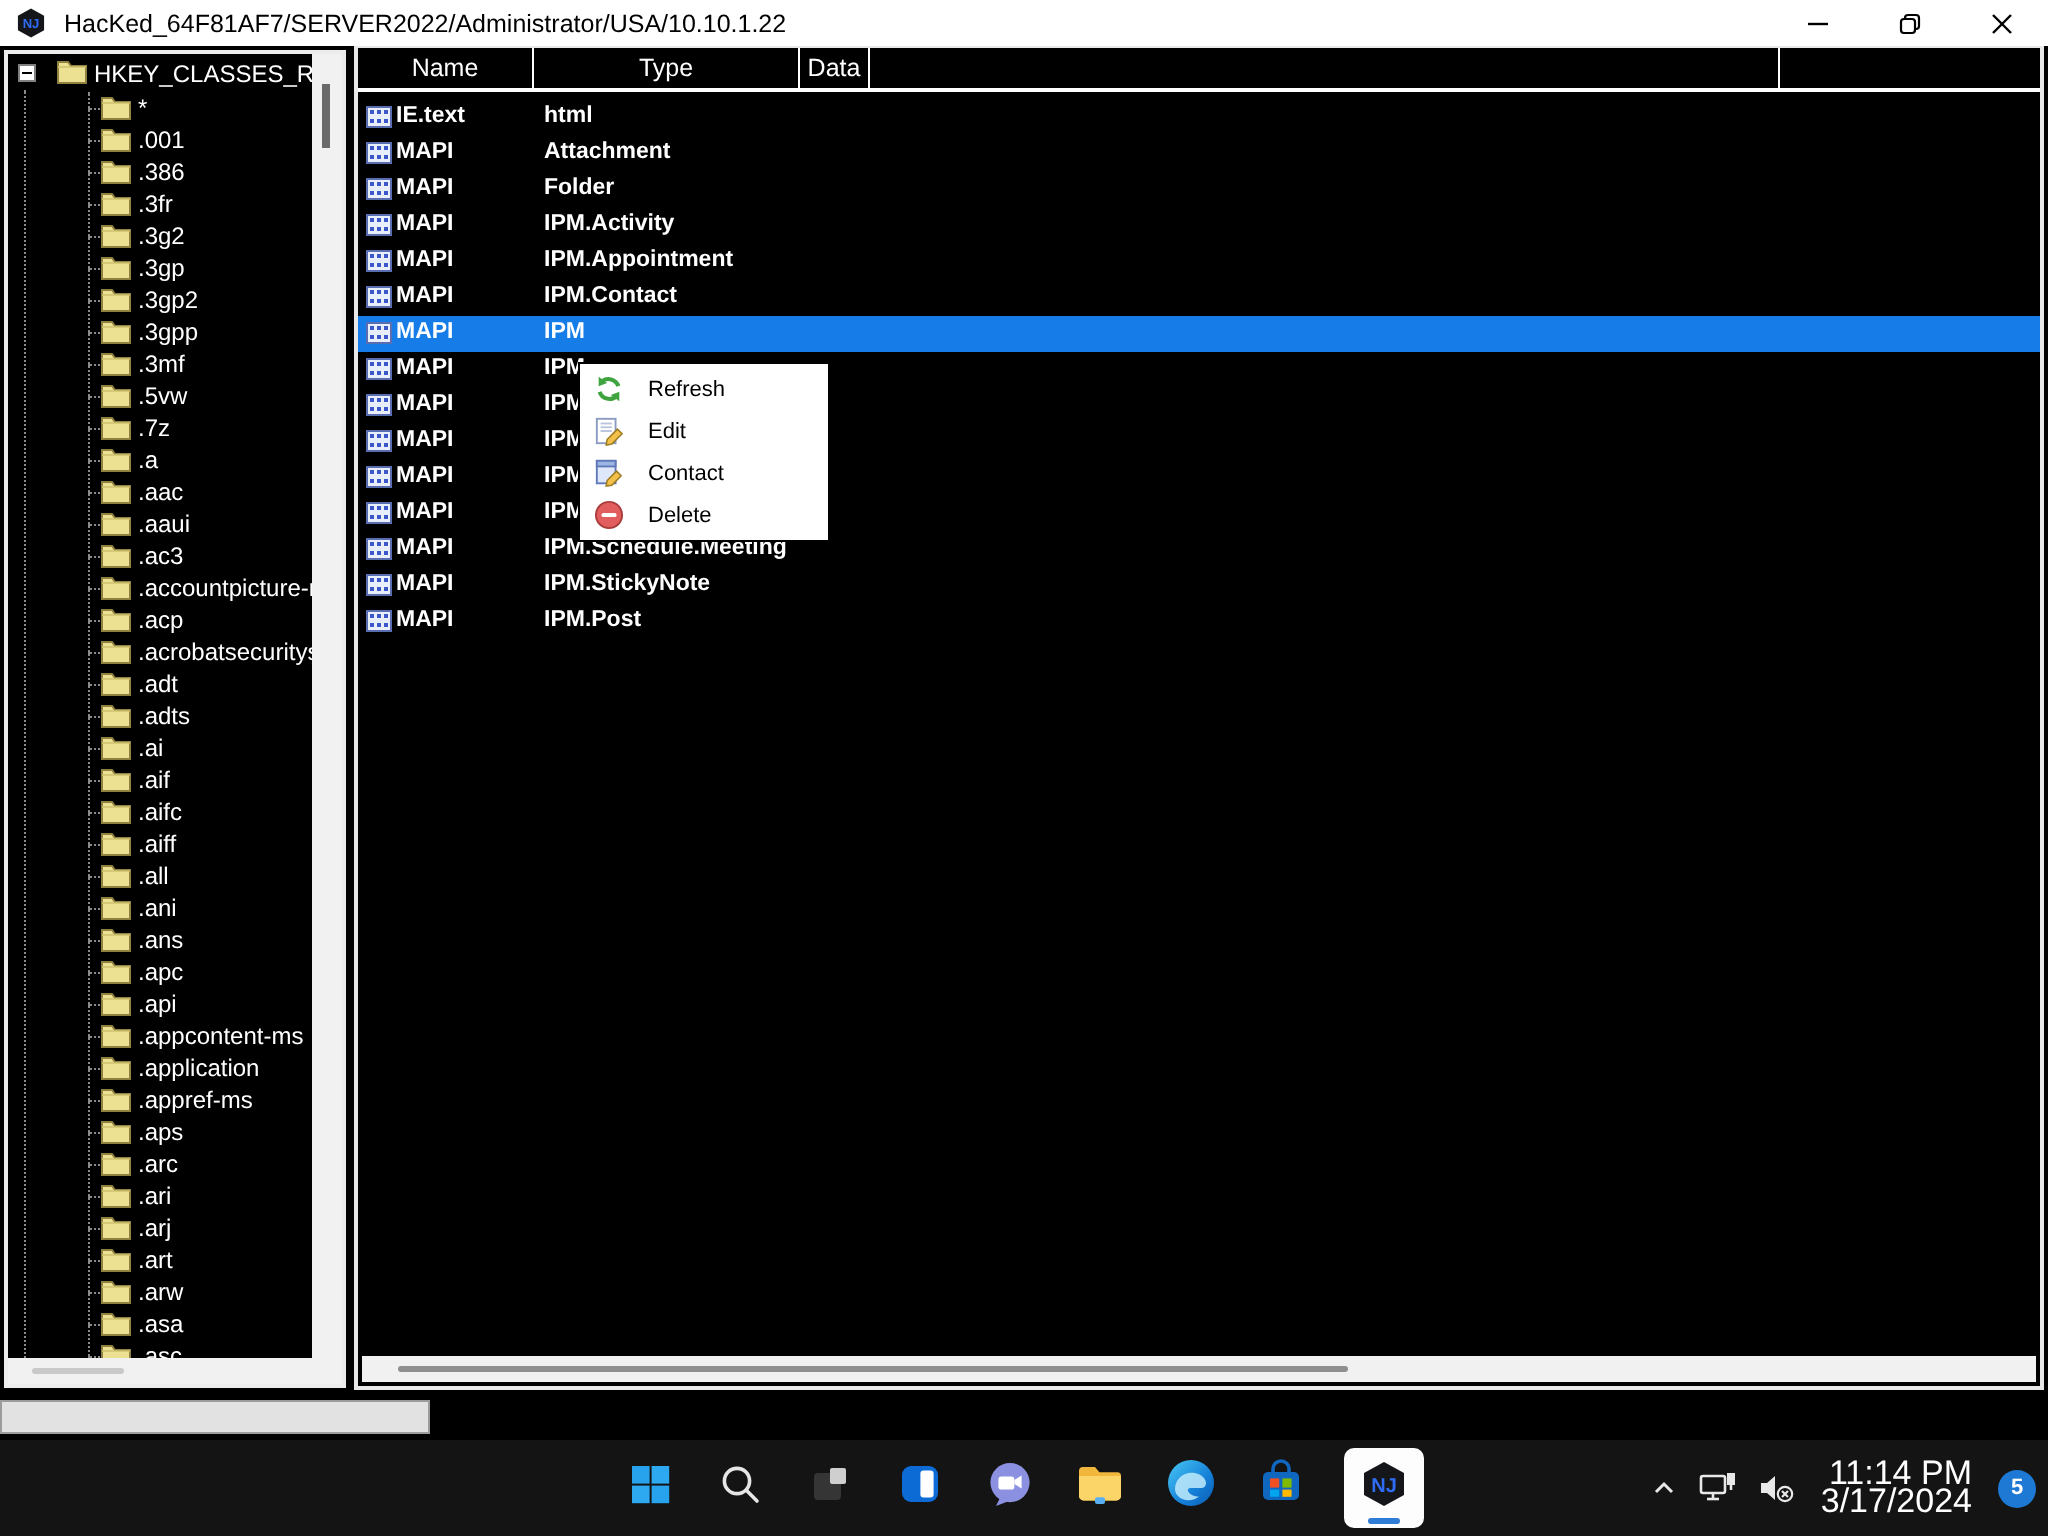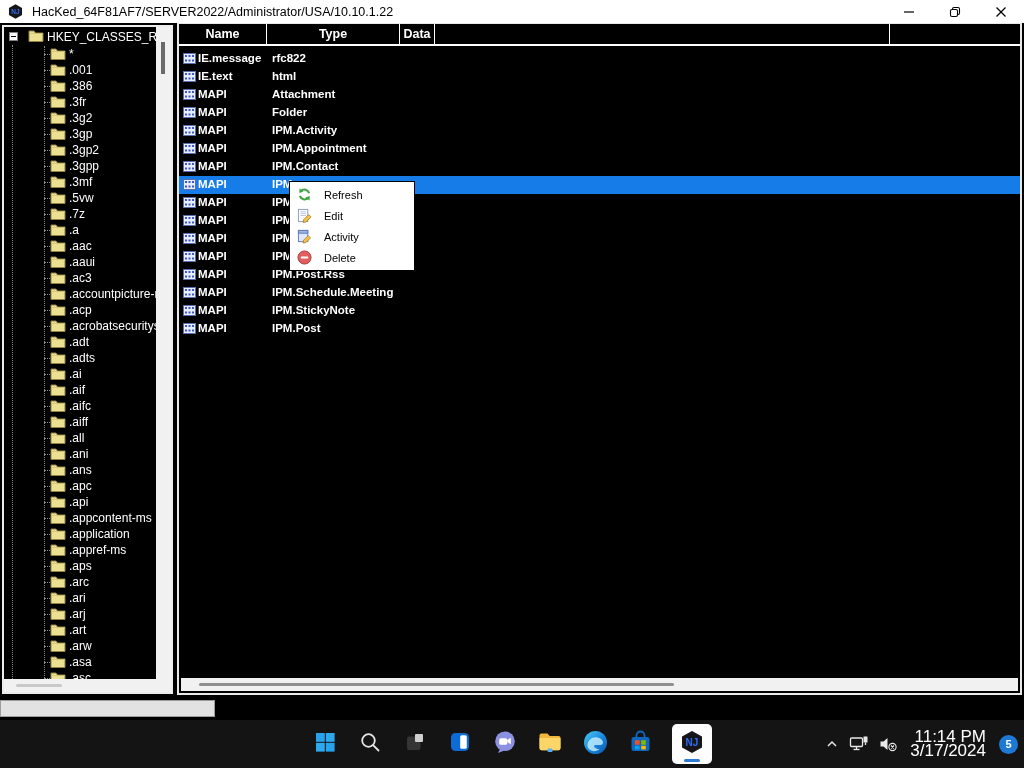--- a/index.html
+++ b/index.html
@@ -38,21 +38,21 @@
   .hscroll{position:absolute;left:0;right:0;bottom:0;height:13px;background:#f1f1f1;}
   .hthumb{position:absolute;top:5px;height:3px;border-radius:2px;}
   .hthumb.t{left:12px;width:46px;background:#c9c9c9;}
   .hthumb.l{left:18px;width:475px;background:#8f8f8f;}
 
   
   .list-panel{position:absolute;left:177px;top:0;width:845px;height:672px;background:#000;
               border:2px solid #e8e8e8;border-top:1px solid #e8e8e8;box-sizing:border-box;}
   .list-header{position:absolute;left:0;top:0;right:0;height:22px;border-bottom:2px solid #fff;
                display:flex;box-sizing:border-box;}
-  .hc{color:#fff;font-weight:bold;font-size:12.5px;display:flex;align-items:center;justify-content:center;
+  .hc{color:#fff;font-weight:normal;font-size:12.5px;display:flex;align-items:center;justify-content:center;
       border-right:1px solid #fff;box-sizing:border-box;height:100%;}
   .c-name{width:88px;}.c-type{width:133px;}.c-data{width:35px;}.c-fill1{width:455px;}
   .c-fill2{flex:1;border-right:none;}
   #row-list{position:absolute;left:0;top:26px;right:0;}
   .lrow{position:relative;height:18px;}
   .lrow.selected{background:#167de8;}
   .ricon{position:absolute;left:4px;top:3px;display:flex;}
   .rname{position:absolute;left:19px;top:2px;color:#fff;font-weight:bold;font-size:11.5px;white-space:nowrap;}
   .rtype{position:absolute;left:93px;top:2px;color:#fff;font-weight:bold;font-size:11.5px;white-space:nowrap;}
   .list-h{left:2px;right:2px;bottom:2px;}
@@ -550,37 +550,20 @@
 
     <div class="list-panel">
       <div class="list-header">
         <span class="hc c-name">Name</span>
         <span class="hc c-type">Type</span>
         <span class="hc c-data">Data</span>
         <span class="hc c-fill1"></span>
         <span class="hc c-fill2"></span>
       </div>
       <div id="row-list">
-          <div class="lrow">
-            <span class="ricon">
-              <svg width="13" height="11" viewBox="0 0 13 11">
-                <rect x="0.5" y="0.5" width="12" height="10" fill="#e9eefc" stroke="#5a6db0"></rect>
-                <g fill="#3b57c8">
-                  <rect x="2" y="2" width="2" height="2"></rect>
-                  <rect x="5.5" y="2" width="2" height="2"></rect>
-                  <rect x="9" y="2" width="2" height="2"></rect>
-                  <rect x="2" y="6.5" width="2" height="2"></rect>
-                  <rect x="5.5" y="6.5" width="2" height="2"></rect>
-                  <rect x="9" y="6.5" width="2" height="2"></rect>
-                </g>
-              </svg>
-            </span>
-            <span class="rname">IE.message</span>
-            <span class="rtype">rfc822</span>
-          </div>
           <div class="lrow">
             <span class="ricon">
               <svg width="13" height="11" viewBox="0 0 13 11">
                 <rect x="0.5" y="0.5" width="12" height="10" fill="#e9eefc" stroke="#5a6db0"></rect>
                 <g fill="#3b57c8">
                   <rect x="2" y="2" width="2" height="2"></rect>
                   <rect x="5.5" y="2" width="2" height="2"></rect>
                   <rect x="9" y="2" width="2" height="2"></rect>
                   <rect x="2" y="6.5" width="2" height="2"></rect>
                   <rect x="5.5" y="6.5" width="2" height="2"></rect>
@@ -862,21 +845,21 @@
         <span class="mlabel">Edit</span>
       </div>
       <div class="menu-item">
         <span class="micon">
           <svg width="15" height="15" viewBox="0 0 16 16">
             <rect x="1.5" y="1.5" width="10" height="12" fill="#dfe8fa" stroke="#5f79b8"></rect>
             <rect x="1.5" y="1.5" width="10" height="3" fill="#9db6e4" stroke="#5f79b8"></rect>
             <path d="M7 12 L12 7 L14.5 9.5 L9.5 14.5 L6.5 15z" fill="#f3c14b" stroke="#9c7b22" stroke-width="0.8"></path>
           </svg>
         </span>
-        <span class="mlabel">Activity</span>
+        <span class="mlabel">Contact</span>
       </div>
       <div class="menu-item">
         <span class="micon">
           <svg width="15" height="15" viewBox="0 0 16 16">
             <circle cx="8" cy="8" r="7" fill="#e25e5e" stroke="#aa3c3c"></circle>
             <rect x="4" y="6.9" width="8" height="2.2" rx="1" fill="#fff"></rect>
           </svg>
         </span>
         <span class="mlabel">Delete</span>
       </div>

